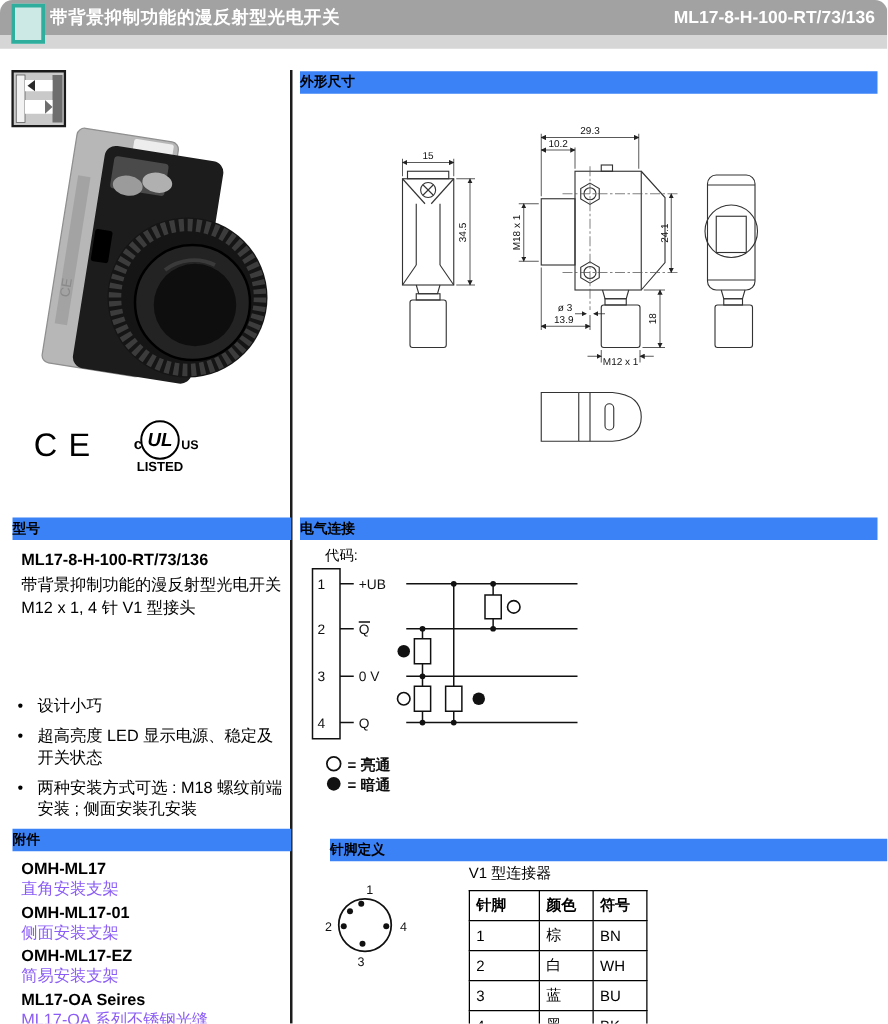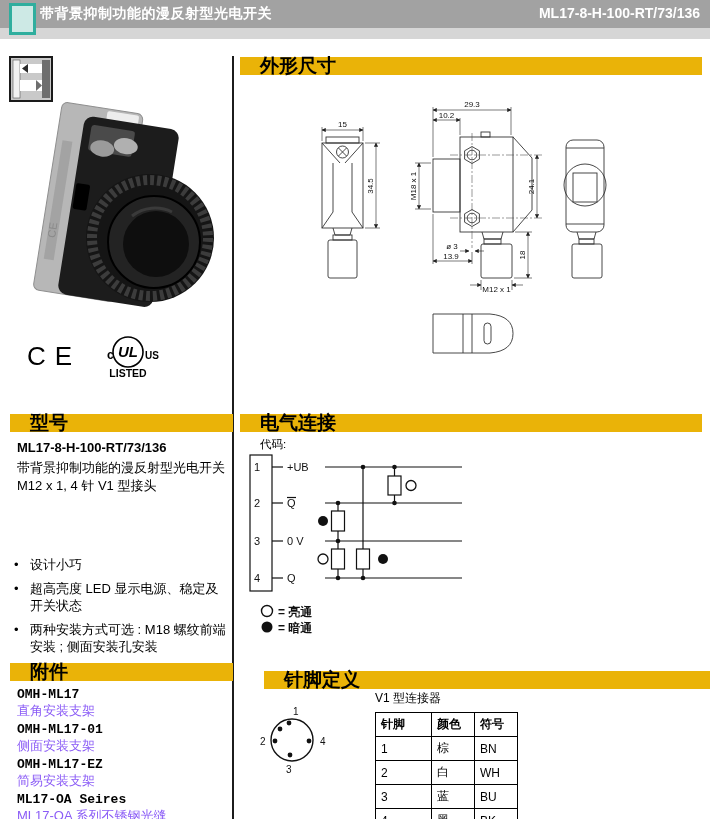--- a/index.html
+++ b/index.html
@@ -1,41 +1,41 @@
 <!DOCTYPE html>
 <html><head>
 <meta charset="utf-8">
 <style>
   html,body{margin:0;padding:0;background:#fff;}
   #page{position:relative;width:710px;height:819px;background:#fff;overflow:hidden;
-        font-family:"Liberation Sans","DejaVu Sans",sans-serif;color:#000;}
+        font-family:"Liberation Sans","DejaVu Sans",sans-serif;color:#000;border-radius:10px;}
   .abs{position:absolute;}
   
   .topbar{left:0;top:0;width:710px;height:28px;background:#a2a2a2;}
   .substrip{left:0;top:28px;width:710px;height:11px;background:#d6d6d6;}
   .tealsq{left:9px;top:3px;width:21px;height:26px;background:#cde9e5;border:3px solid #2fae9e;z-index:3;}
   .htitle{left:40px;top:5px;font-size:14px;font-weight:bold;color:#fff;letter-spacing:.5px;}
   .hmodel{right:10px;top:5px;font-size:14px;font-weight:bold;color:#fff;}
   
   .vdivider{left:232px;top:56px;width:2px;height:763px;background:#1c1c1c;}
   
-  .secbar{height:18px;background:#eab308;font-size:19px;font-weight:bold;line-height:18px;
-          padding-left:20px;box-sizing:border-box;}
+  .secbar{height:18px;background:#3b82f6;font-size:11px;font-weight:bold;line-height:18px;
+          padding-left:0;box-sizing:border-box;}
   .bar-left{left:10px;width:223px;}
   .bar-right{left:240px;width:462px;}
   
   .prodname{left:17px;top:440px;width:210px;font-size:13px;font-weight:bold;}
   .proddesc{left:17px;top:459px;width:212px;font-size:13px;line-height:18px;}
   
   .featlist{left:14px;top:556px;width:216px;font-size:13px;}
   .feat{display:flex;margin-bottom:7px;line-height:17px;}
   .feat .dot{width:16px;flex:none;}
   
   .acclist{left:17px;top:684px;width:212px;font-size:13px;}
-  .accname{font-weight:bold;line-height:16px;margin-top:3px;font-family:Liberation Mono, monospace;}
+  .accname{font-weight:bold;line-height:16px;margin-top:3px;}
   .accdesc{line-height:16px;color:#8b5cf6;}
   
   .pintable{left:375px;top:690px;}
   .pintable .conlabel{font-size:12px;margin-bottom:5px;}
   table.pt{border-collapse:collapse;}
   table.pt td,table.pt th{border:1px solid #000;font-size:12px;text-align:left;
       padding:3px 5px;height:14px;font-weight:normal;}
   table.pt th{font-weight:bold;}
   .c1{width:45px;} .c2{width:32px;} .c3{width:32px;}
   

